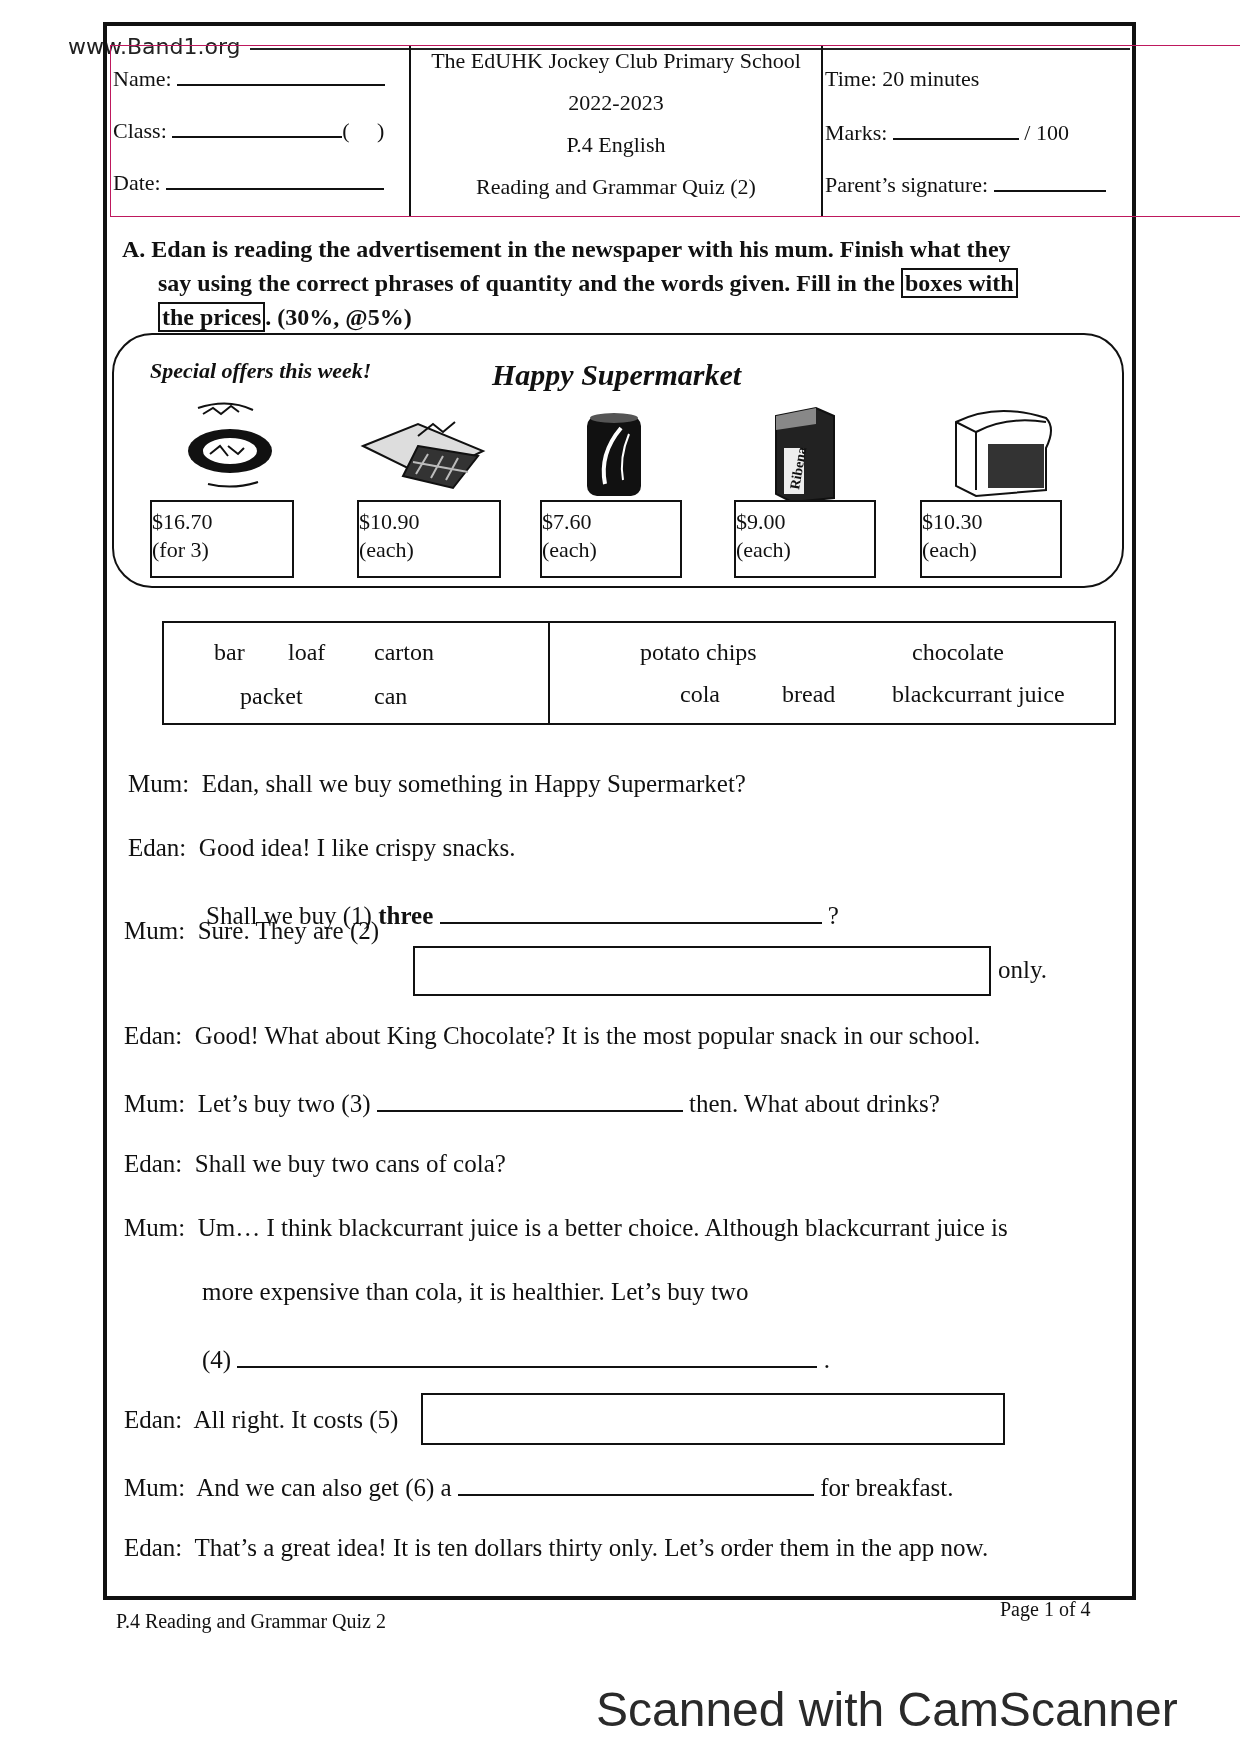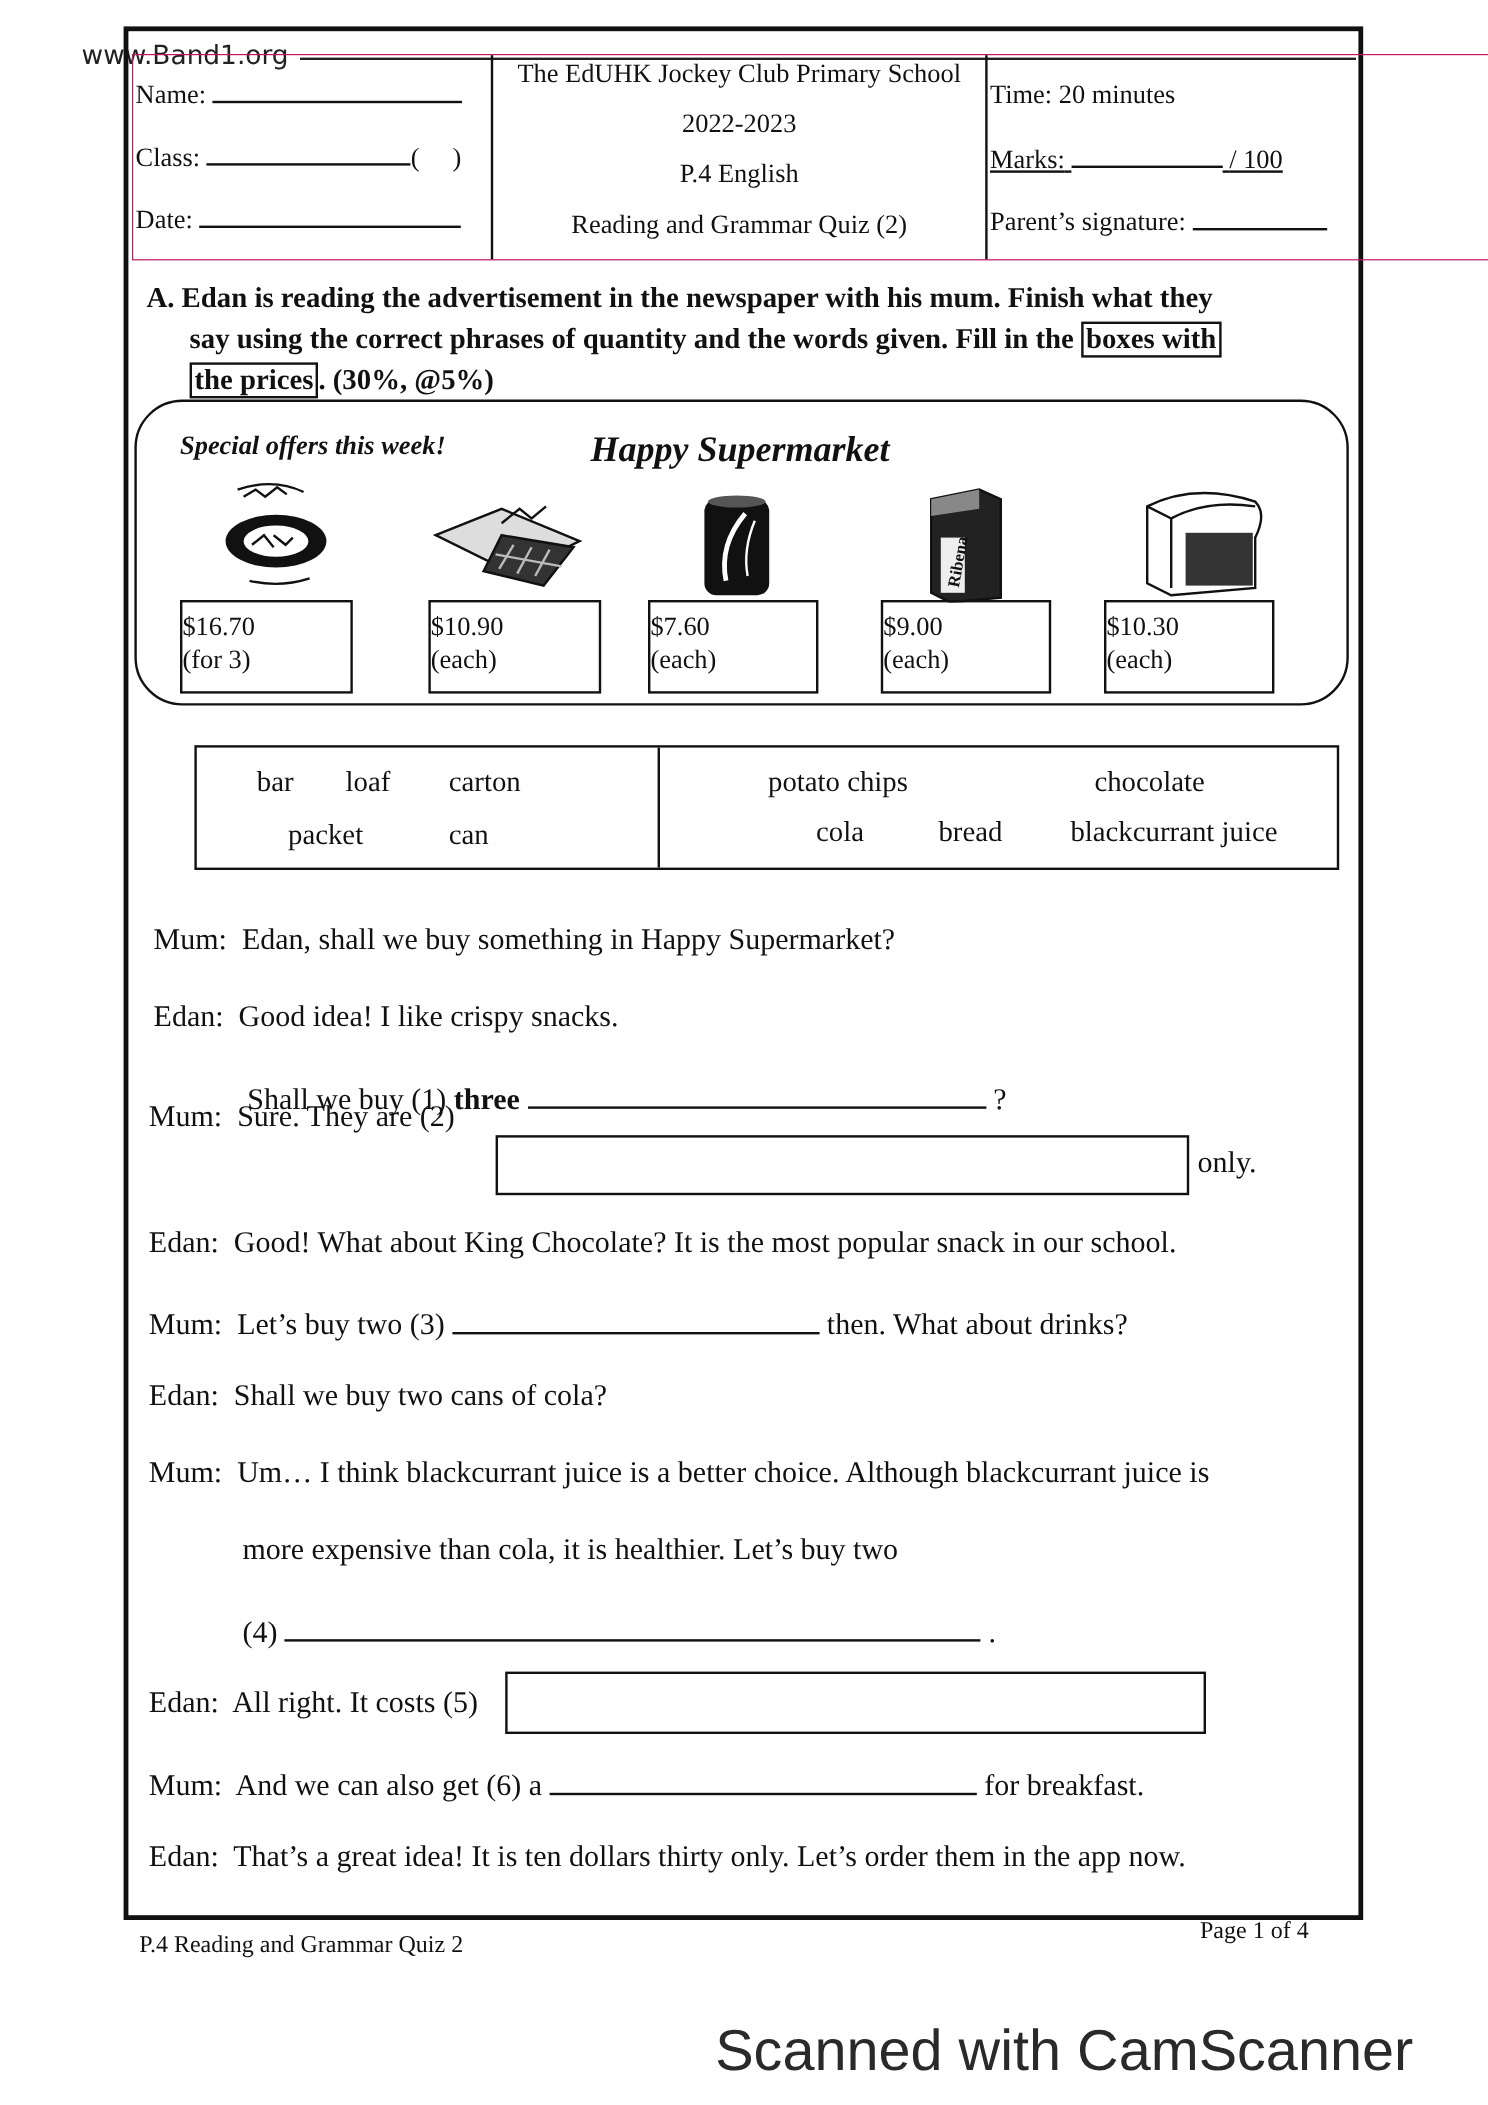--- a/index.html
+++ b/index.html
@@ -60,21 +60,21 @@
     </div>
   </div>
   <div class="hcol mid">
     <div class="mid-line" style="top:2px;">The EdUHK Jockey Club Primary School</div>
     <div class="mid-line" style="top:44px;">2022-2023</div>
     <div class="mid-line" style="top:86px;">P.4 English</div>
     <div class="mid-line" style="top:128px;">Reading and Grammar Quiz (2)</div>
   </div>
   <div class="hcol right">
     <div class="hfield" style="top:20px;">Time: 20 minutes</div>
-    <div class="hfield" style="top:74px;text-decoration:underline;">
+    <div class="hfield" style="top:74px;">
       <span>Marks:</span>
       <span class="uline" style="width:126px;"></span>
       <span>/ 100</span>
     </div>
     <div class="hfield" style="top:126px;">
       <span>Parent’s signature:</span>
       <span class="uline" style="width:112px;"></span>
     </div>
   </div>
 </div>

